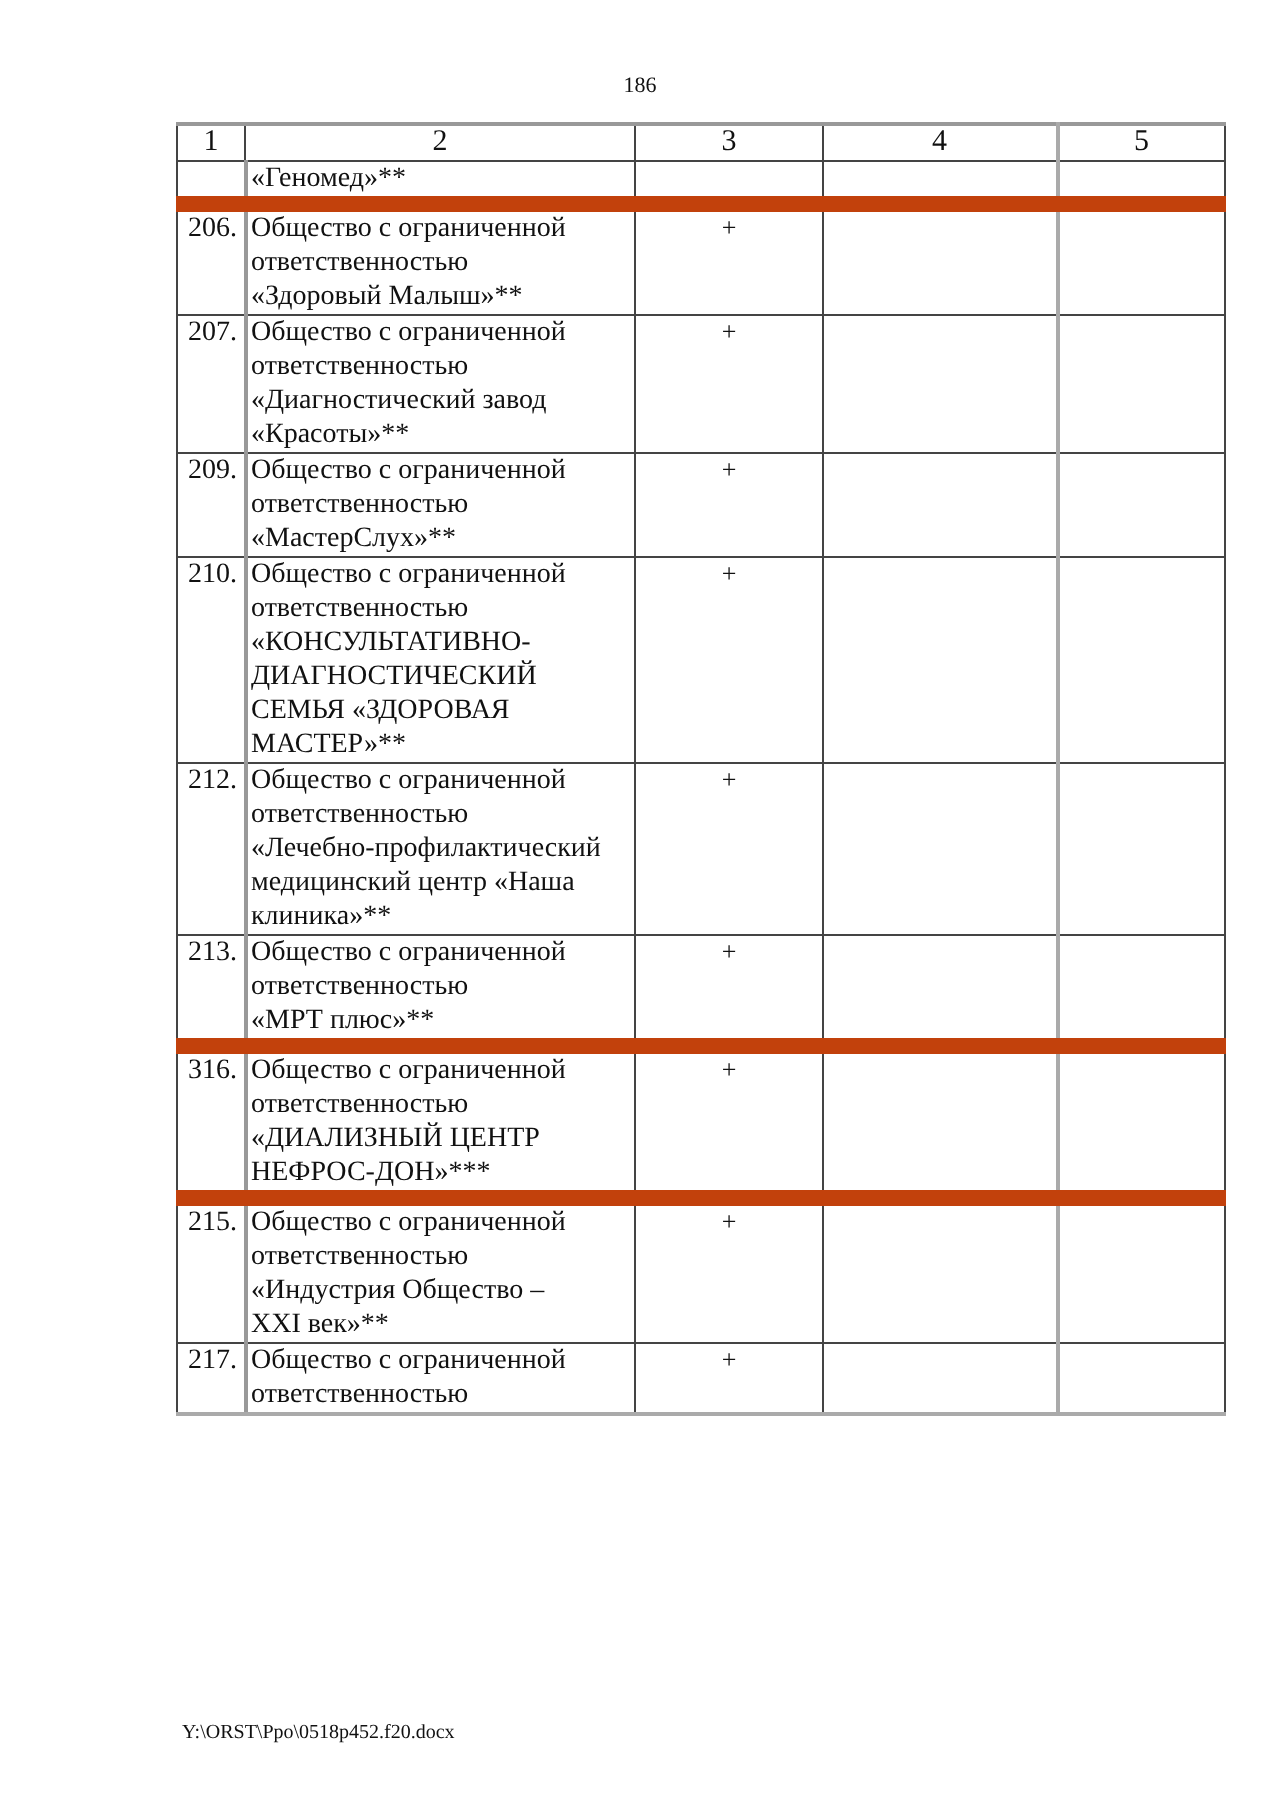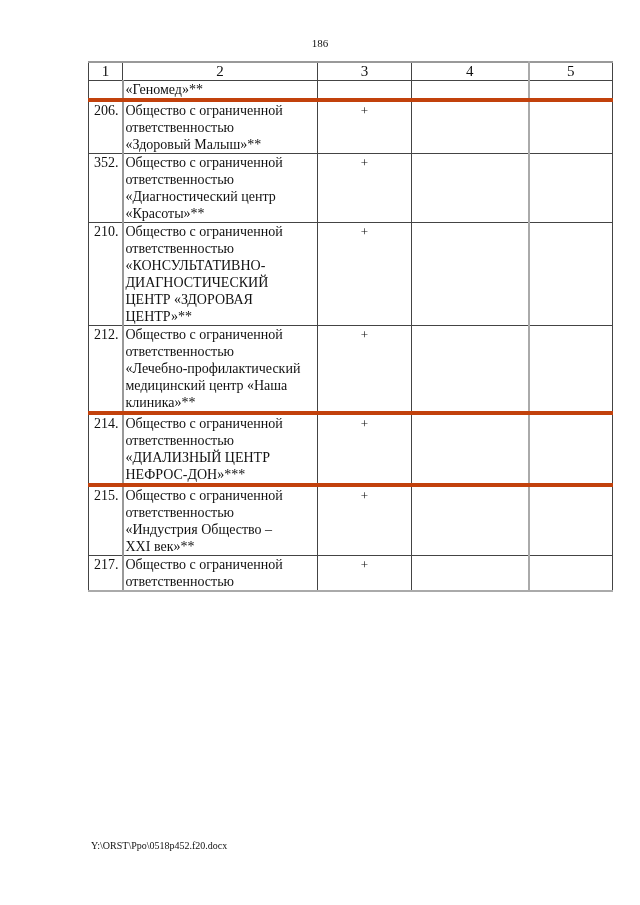--- a/index.html
+++ b/index.html
@@ -6,23 +6,23 @@
   body { width: 640px; height: 905px; position: relative; font-family: "Liberation Serif", "DejaVu Serif", serif; color: #111; overflow: hidden; }
   .page-number { position: absolute; top: 37px; left: 0; width: 640px; text-align: center; font-size: 11px; }
   table.doc-table { position: absolute; top: 61px; left: 88px; width: 524px; border-collapse: collapse; table-layout: fixed; font-size: 14px; line-height: 17px; }
   table.doc-table td { border: 1px solid #444; vertical-align: top; padding: 0 3px; }
   table.doc-table tr.hdr td { text-align: center; font-size: 15px; line-height: 17px; height: 17px; border-top: 2px solid #999; }
   td.c-num { text-align: right; padding-right: 3px !important; padding-left: 1px !important; border-right: 2px solid #999 !important; }
   td.c-name { padding-left: 2px !important; margin-left: 44px; }
   td.c-mark { text-align: center; }
   td.c4 { border-right: 2px solid #aaa !important; }
   .mark { display: inline-block; font-size: 13px; line-height: 15px; }
-  tr.grey-top td { border-top: 4px solid #c2410c; }
+  tr.grey-top td { border-top: 8px solid #c2410c; }
   tr.last td { border-bottom: 2px solid #aaa; }
-  .footer-path { position: absolute; top: 840px; left: 91px; font-size: 10px; }
+  .footer-path { position: absolute; top: 861px; left: 91px; font-size: 10px; }
 </style>
 </head>
 <body>
 
 <div class="page-number">186</div>
 
 <table class="doc-table">
   <colgroup>
     <col style="width:34px">
     <col style="width:195px">
@@ -52,60 +52,82 @@
         <td class="c-name">
           <div>Общество с ограниченной</div>
           <div>ответственностью</div>
           <div>«Здоровый Малыш»**</div>
         </td>
         <td class="c-mark"><span class="mark">+</span></td>
         <td class="c-mark c4"><span class="mark"></span></td>
         <td class="c-mark"><span class="mark"></span></td>
       </tr>
       <tr>
-        <td class="c-num">352.</td>
+        <td class="c-num">207.</td>
         <td class="c-name">
           <div>Общество с ограниченной</div>
           <div>ответственностью</div>
-          <div>«Диагностический центр</div>
+          <div>«Диагностический завод</div>
           <div>«Красоты»**</div>
+        </td>
+        <td class="c-mark"><span class="mark">+</span></td>
+        <td class="c-mark c4"><span class="mark"></span></td>
+        <td class="c-mark"><span class="mark"></span></td>
+      </tr>
+      <tr>
+        <td class="c-num">209.</td>
+        <td class="c-name">
+          <div>Общество с ограниченной</div>
+          <div>ответственностью</div>
+          <div>«МастерСлух»**</div>
         </td>
         <td class="c-mark"><span class="mark">+</span></td>
         <td class="c-mark c4"><span class="mark"></span></td>
         <td class="c-mark"><span class="mark"></span></td>
       </tr>
       <tr>
         <td class="c-num">210.</td>
         <td class="c-name">
           <div>Общество с ограниченной</div>
           <div>ответственностью</div>
           <div>«КОНСУЛЬТАТИВНО-</div>
           <div>ДИАГНОСТИЧЕСКИЙ</div>
-          <div>ЦЕНТР «ЗДОРОВАЯ</div>
-          <div>ЦЕНТР»**</div>
+          <div>СЕМЬЯ «ЗДОРОВАЯ</div>
+          <div>МАСТЕР»**</div>
         </td>
         <td class="c-mark"><span class="mark">+</span></td>
         <td class="c-mark c4"><span class="mark"></span></td>
         <td class="c-mark"><span class="mark"></span></td>
       </tr>
       <tr>
         <td class="c-num">212.</td>
         <td class="c-name">
           <div>Общество с ограниченной</div>
           <div>ответственностью</div>
           <div>«Лечебно-профилактический</div>
           <div>медицинский центр «Наша</div>
           <div>клиника»**</div>
         </td>
         <td class="c-mark"><span class="mark">+</span></td>
         <td class="c-mark c4"><span class="mark"></span></td>
         <td class="c-mark"><span class="mark"></span></td>
       </tr>
+      <tr>
+        <td class="c-num">213.</td>
+        <td class="c-name">
+          <div>Общество с ограниченной</div>
+          <div>ответственностью</div>
+          <div>«МРТ плюс»**</div>
+        </td>
+        <td class="c-mark"><span class="mark">+</span></td>
+        <td class="c-mark c4"><span class="mark"></span></td>
+        <td class="c-mark"><span class="mark"></span></td>
+      </tr>
       <tr class="grey-top">
-        <td class="c-num">214.</td>
+        <td class="c-num">316.</td>
         <td class="c-name">
           <div>Общество с ограниченной</div>
           <div>ответственностью</div>
           <div>«ДИАЛИЗНЫЙ ЦЕНТР</div>
           <div>НЕФРОС-ДОН»***</div>
         </td>
         <td class="c-mark"><span class="mark">+</span></td>
         <td class="c-mark c4"><span class="mark"></span></td>
         <td class="c-mark"><span class="mark"></span></td>
       </tr>

